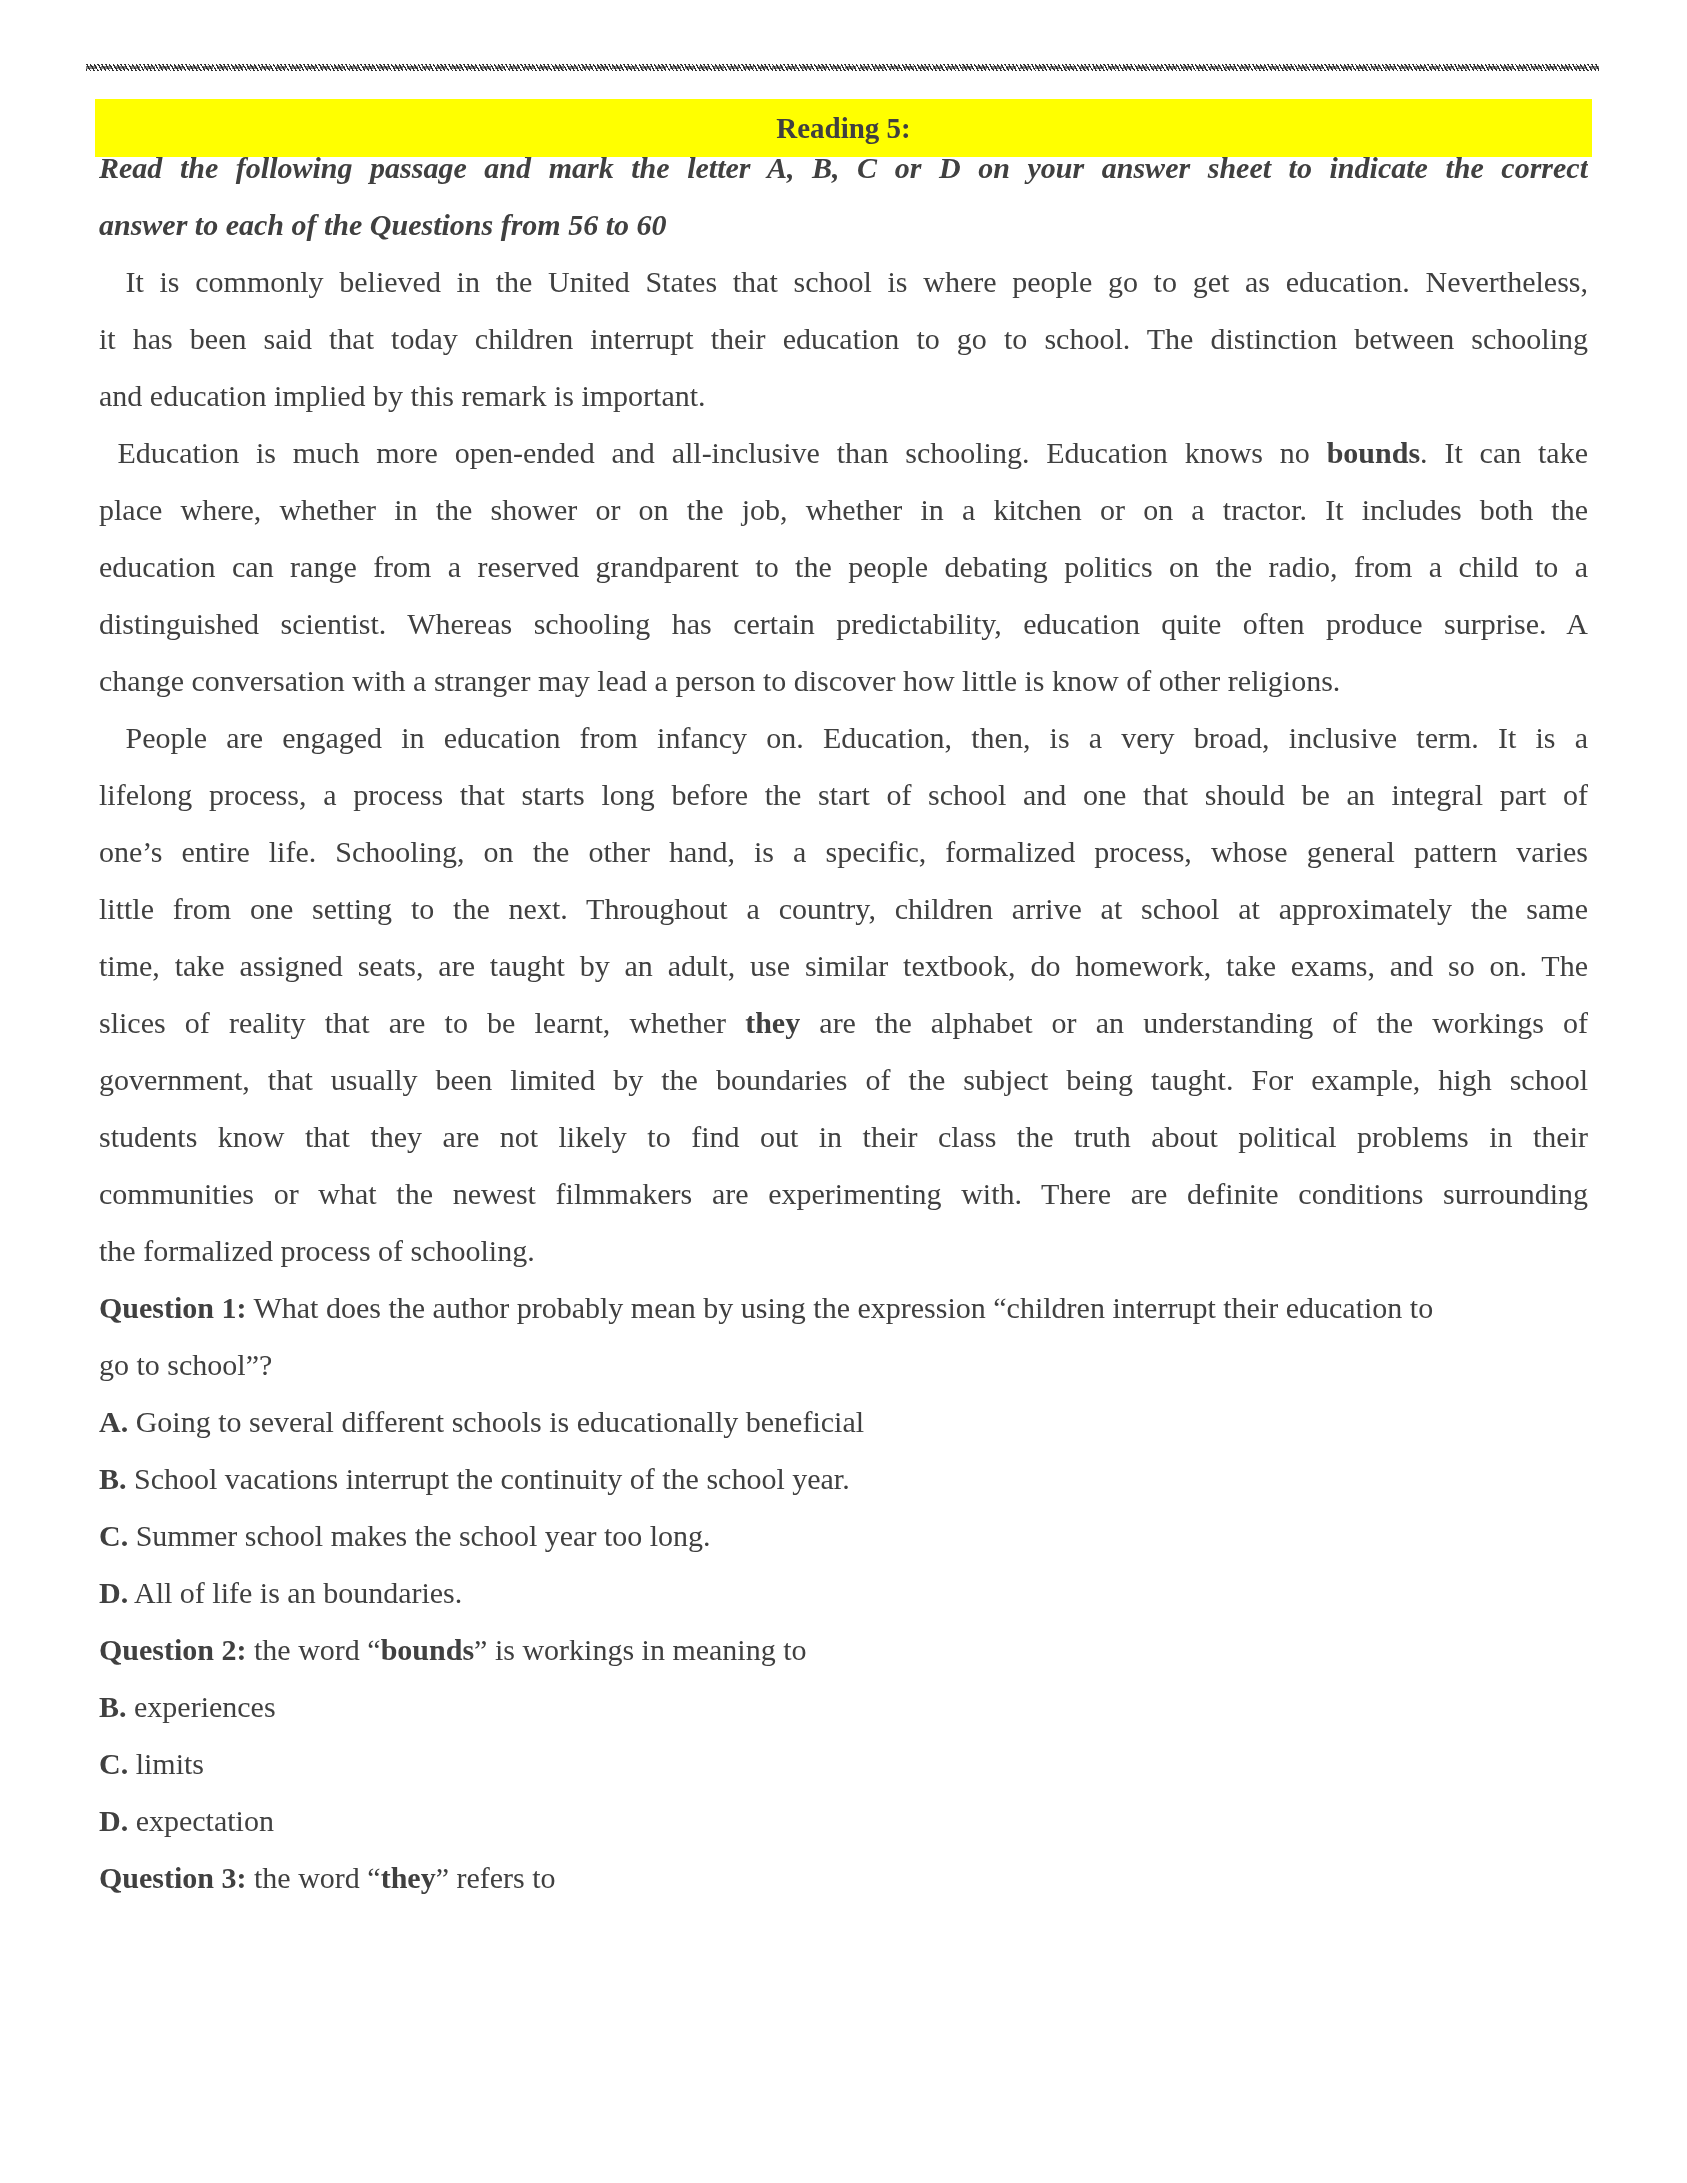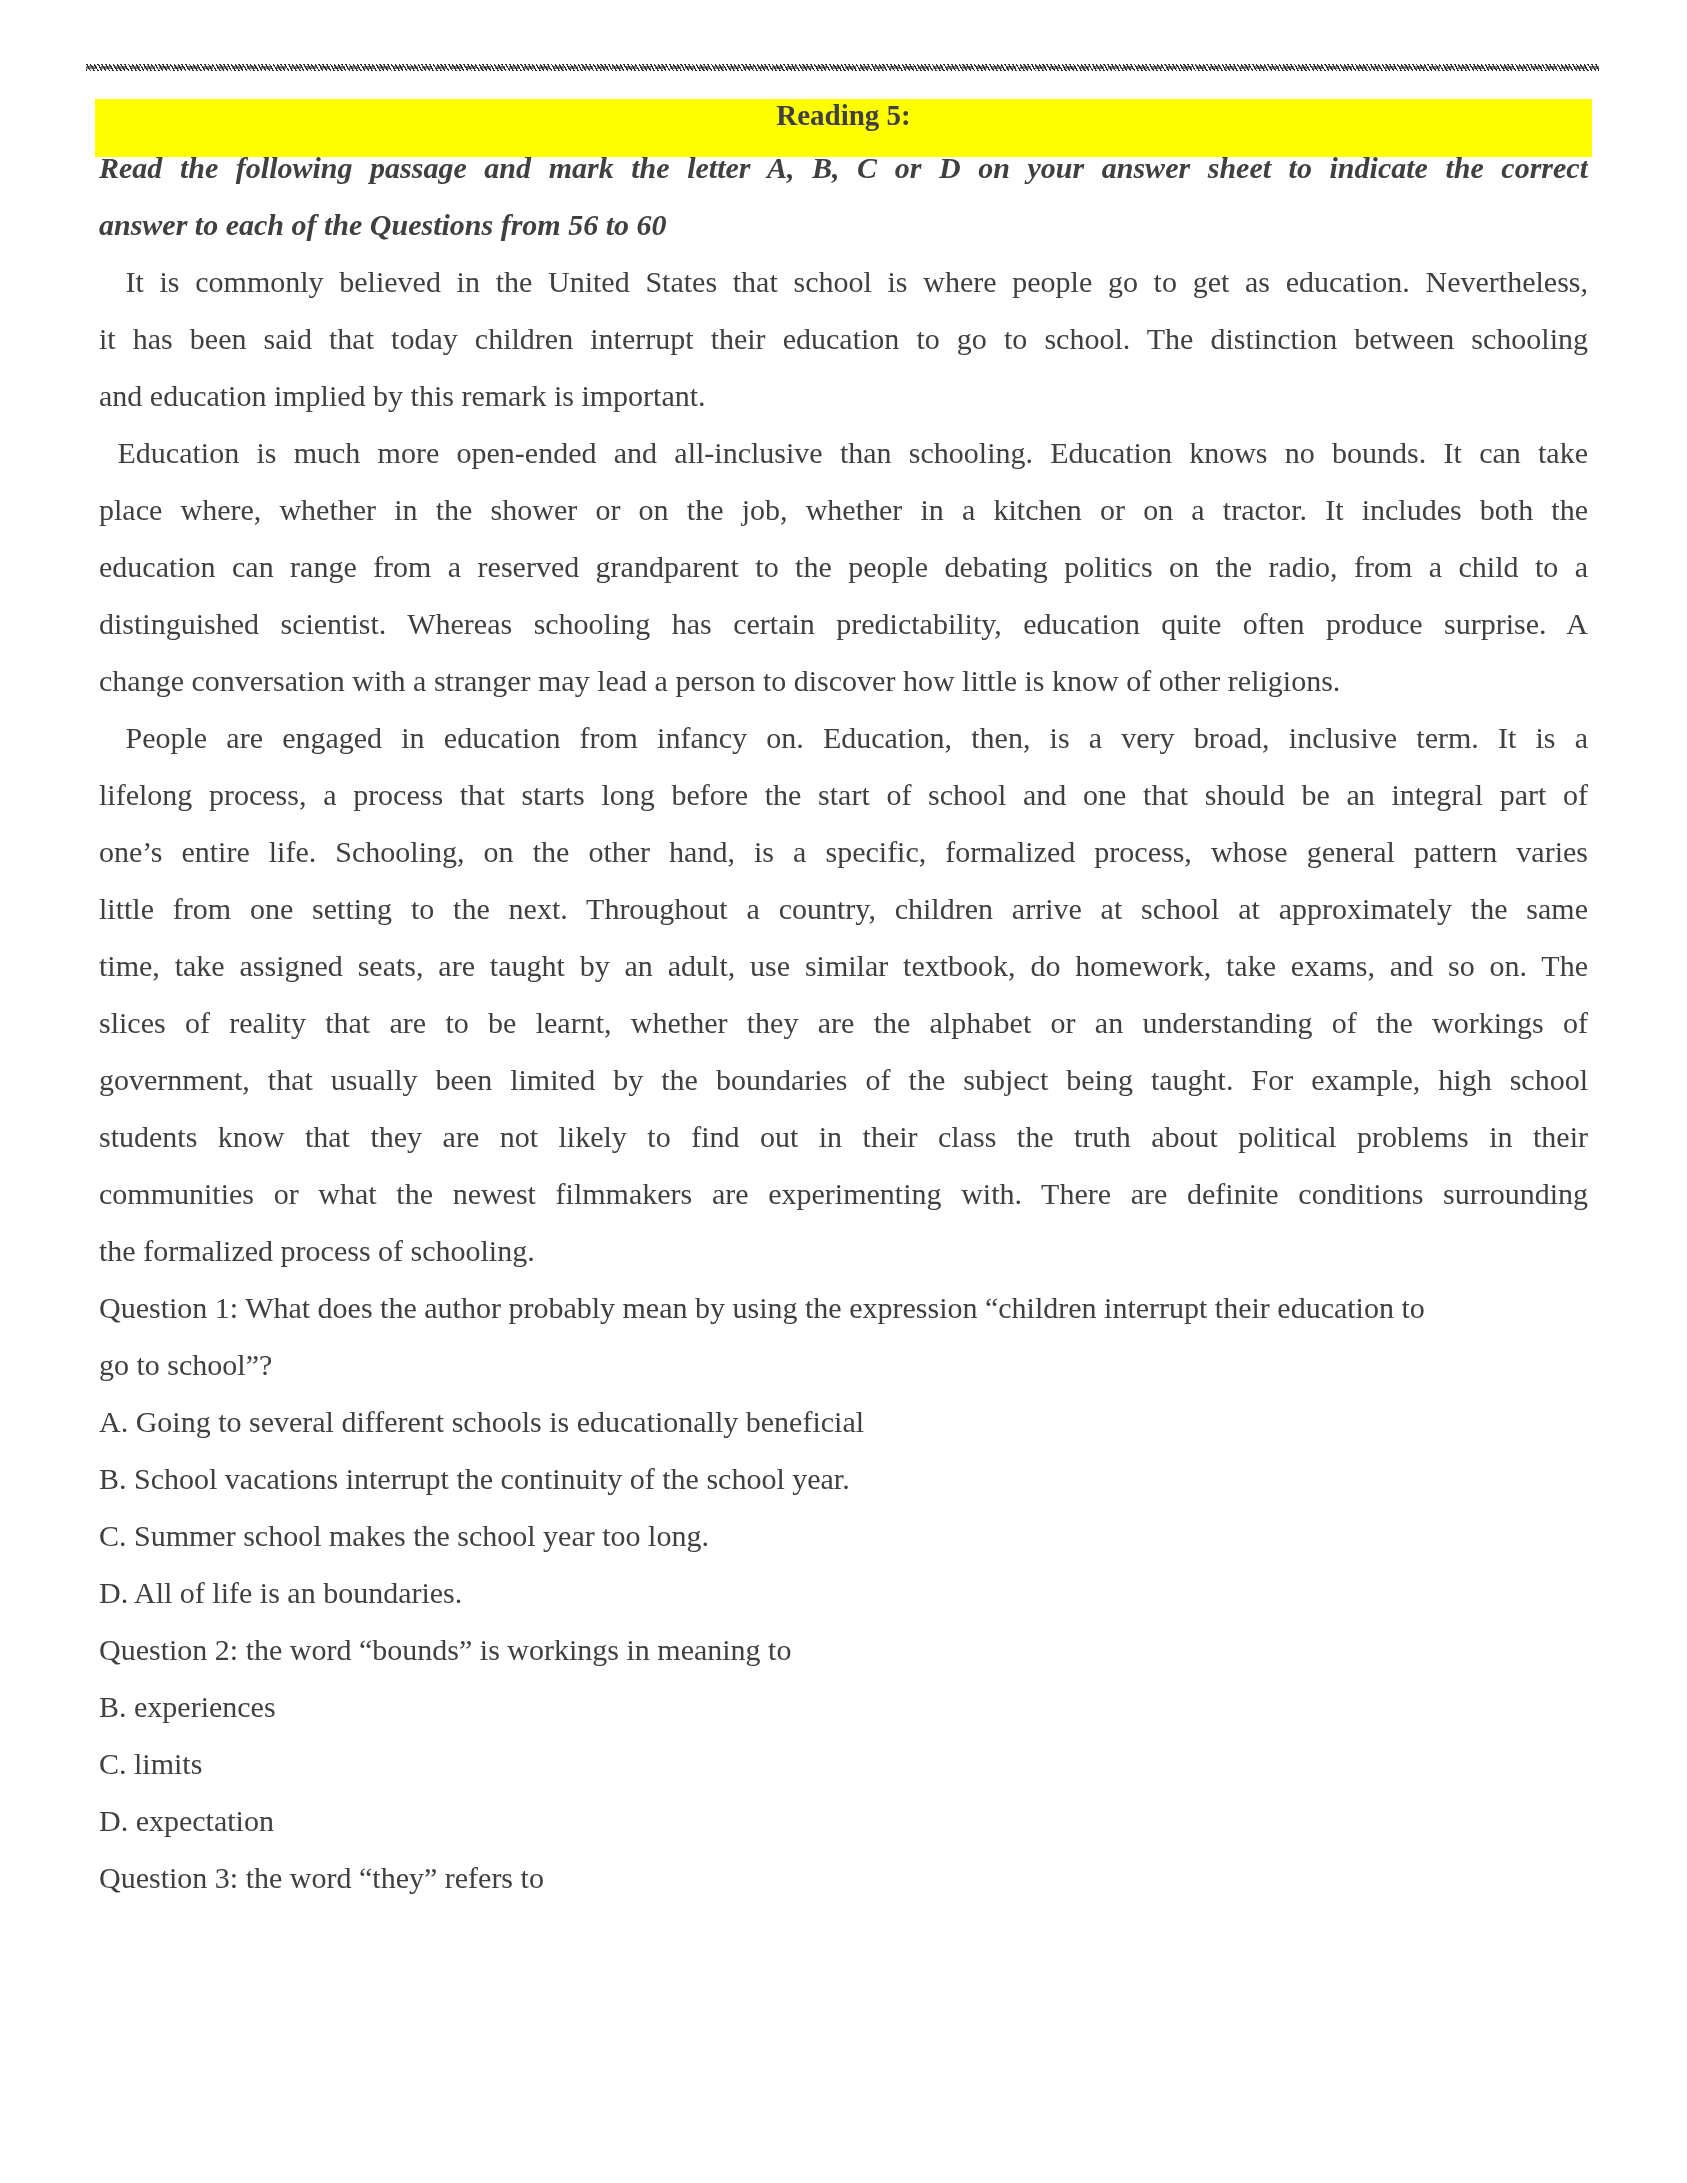--- a/index.html
+++ b/index.html
@@ -11,37 +11,37 @@
     opacity: 0.9;
   }
   .top-border::after {
     content: ""; position: absolute; left: 0; right: 0; top: 2px; height: 2.6px;
     background-image: repeating-linear-gradient(90deg, #111 0 10.6px, transparent 10.6px 14.6px);
     opacity: 0.55;
   }
   .banner {
     position: absolute; left: 95px; top: 99px; width: 1497px; height: 58px;
     background: #ffff00;
-    display: flex; justify-content: center;
+    display: flex; align-items: center; justify-content: center;
   }
   .banner-title {
     font-family: "Liberation Serif", serif; font-weight: bold; font-size: 29px; color: #404040;
   }
   .content {
     position: absolute; left: 99px; top: 139px; width: 1489px;
     font-family: "Liberation Serif", serif; font-size: 30px; color: #404040;
   }
   .line {
     height: 57px; line-height: 57px; white-space: nowrap; overflow: visible;
   }
   .line.j { text-align: justify; text-align-last: justify; white-space: normal; overflow: hidden; }
   .instr { font-weight: bold; font-style: italic; }
   .indent { padding-left: 26.5px; }
   .indent-s { padding-left: 18.5px; }
-  b { font-weight: normal; }
+  b { font-weight: bold; }
 </style>
 </head>
 <body>
 
 <div class="page">
   <div class="top-border"></div>
 
   <div class="banner">
     <span class="banner-title">Reading 5:</span>
   </div>

